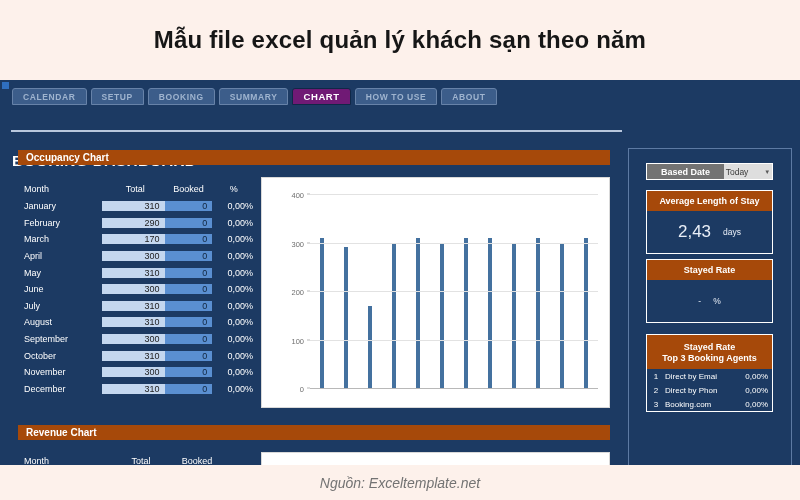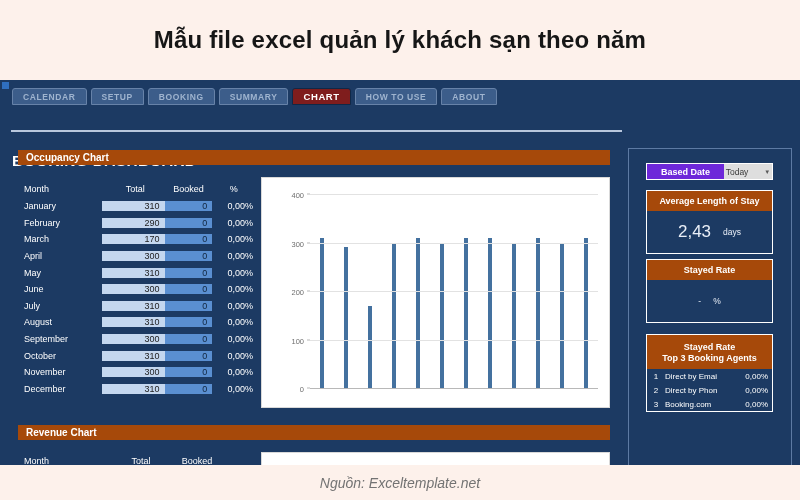--- a/index.html
+++ b/index.html
@@ -42,21 +42,21 @@
   .tab {
     height: 17px; padding: 0 10px;
     display: flex; align-items: center; justify-content: center;
     font-size: 8.5px; font-weight: bold; letter-spacing: .6px;
     color: #9fb4cf;
     background: #3c5d8a;
     border: 1px solid #6782a8;
     border-radius: 3px 3px 0 0;
   }
   .tab.active {
-    background: #7f1d1d; color: #ffffff;
+    background: #701a75; color: #ffffff;
     border-color: #102847;
     font-size: 9.5px;
   }
 
   
   .dash-title {
     position: absolute; left: 12px; top: 30px;
     font-size: 15.5px; font-weight: bold; color: #ffffff;
     letter-spacing: .3px;
     margin-top: 42px;
@@ -147,21 +147,21 @@
     border-top: 1px solid #5d7aa3;
     border-right: 1px solid #5d7aa3;
   }
   .kbox { position: absolute; left: 17px; width: 127px; }
 
   .based-row {
     top: 14px; height: 17px; display: flex;
     border: 1px solid #ffffff;
   }
   .based-label {
-    flex: 1; background: #6d28d9; color: #ffffff;
+    flex: 1; background: #737373; color: #ffffff;
     font-size: 9px; font-weight: bold;
     display: flex; align-items: center; justify-content: center;
   }
   .based-select {
     width: 48px; background: #dedede; color: #3a3a3a;
     font-size: 8.5px;
     display: flex; align-items: center; justify-content: center; gap: 16px;
   }
   .caret { font-size: 6px; color: #5a5a5a; }
 

